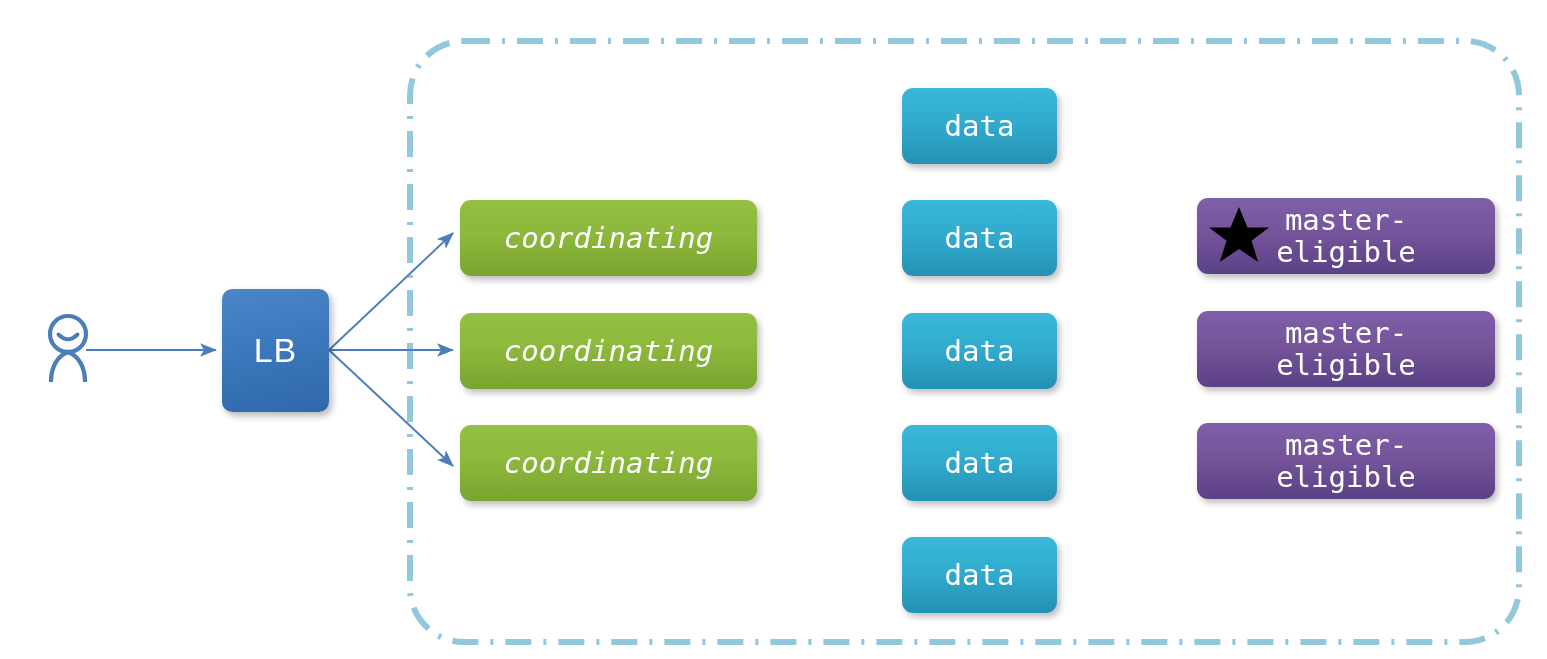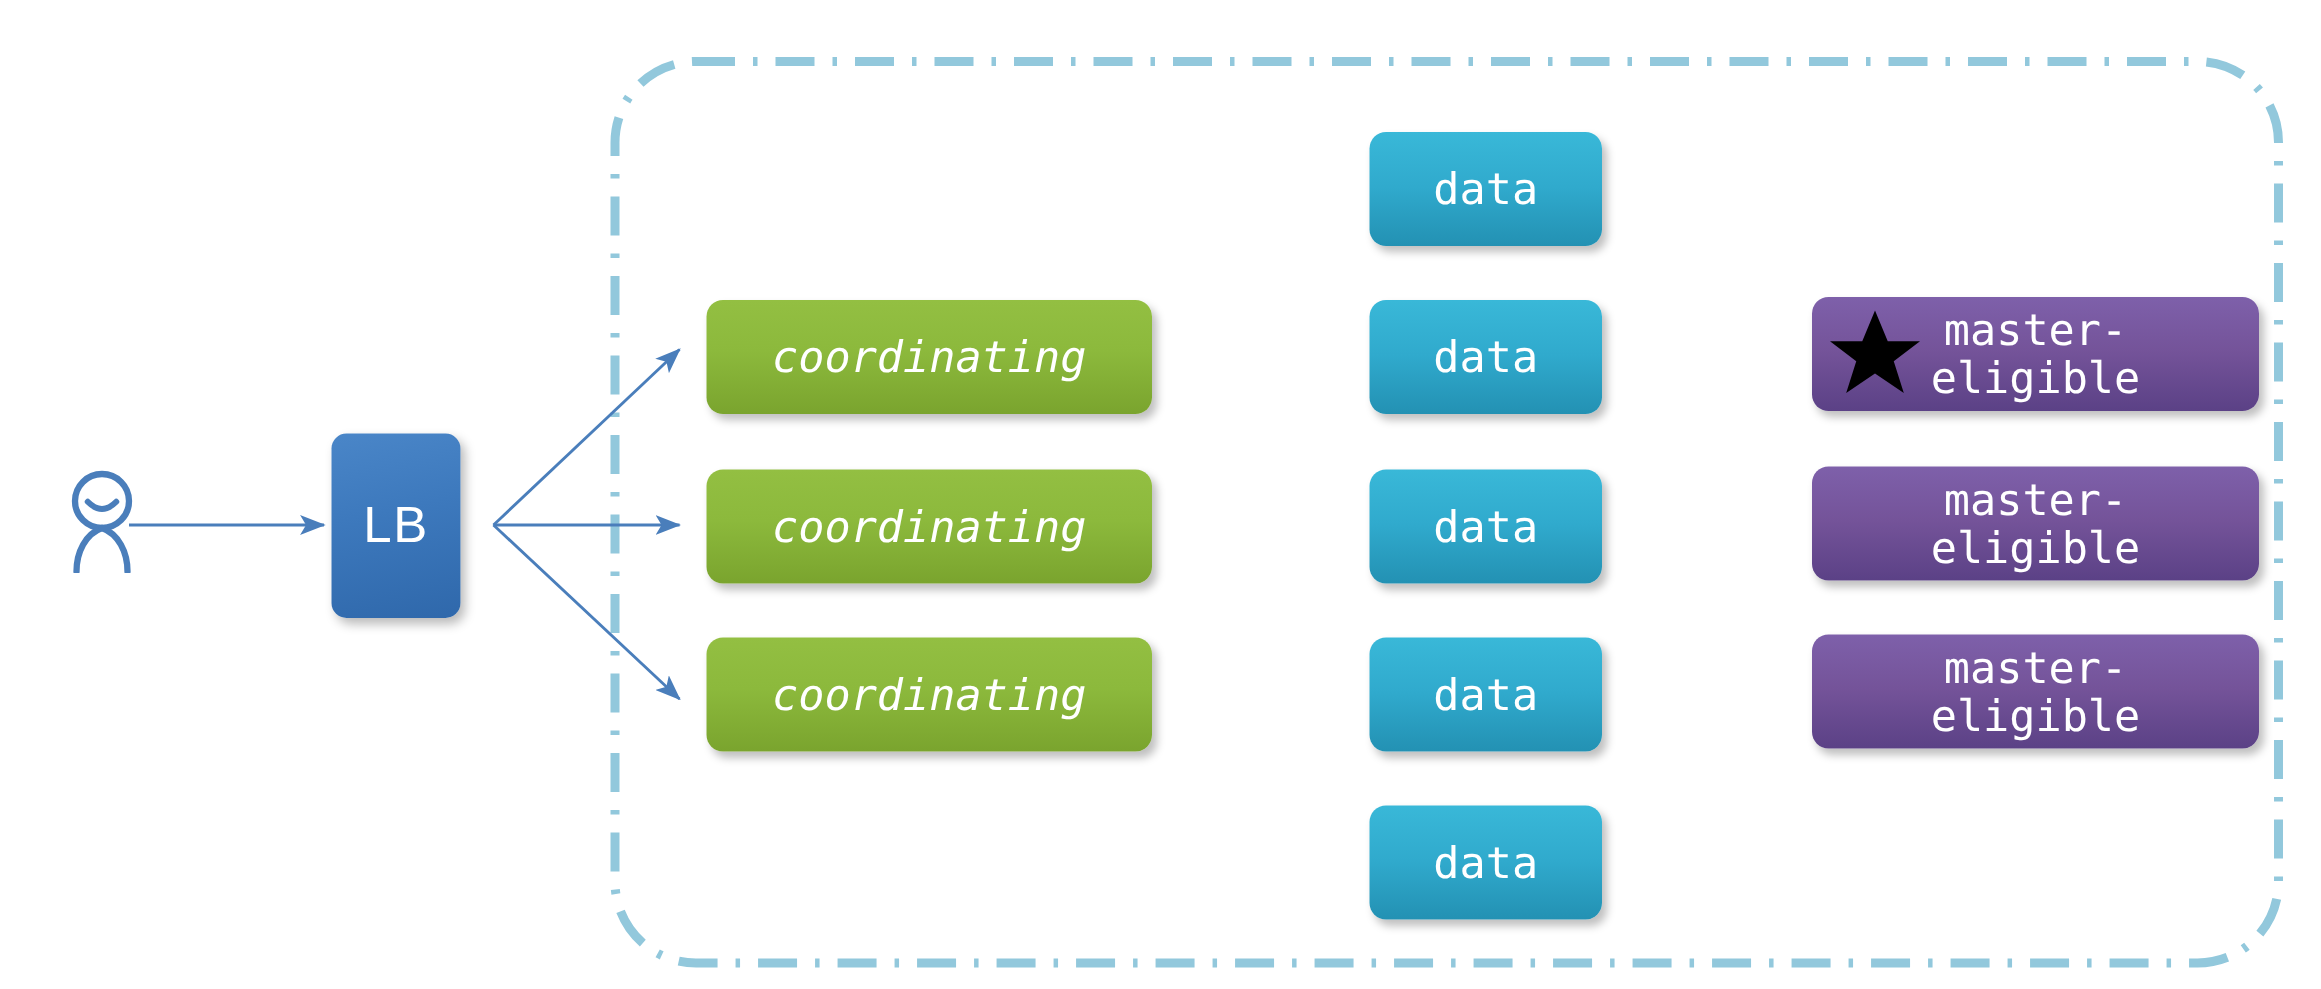--- a/index.html
+++ b/index.html
@@ -52,21 +52,20 @@
     align-items: center;
     justify-content: center;
     color: #ffffff;
     font-family: "DejaVu Sans Mono", "Liberation Mono", monospace;
     font-size: 29px;
     line-height: 1.12;
     letter-spacing: 0px;
     text-align: center;
     box-shadow: 3px 4px 6px rgba(0,0,0,0.25);
     white-space: pre;
-    margin-left: 11px;
   }
 
   .node-lb {
     border-radius: 10px;
     font-family: "Liberation Sans", sans-serif;
     font-size: 34px;
     letter-spacing: 1px;
     background: linear-gradient(168deg, #4a86c8 0%, #3d79bd 42%, #2f68ab 100%);
     box-shadow: 3px 4px 7px rgba(0,0,0,0.28);
   }
@@ -132,21 +131,21 @@
     <line x1="329" y1="350" x2="453" y2="466" stroke="#4a7ebb" stroke-width="1.9" marker-end="url(#arrowhead)"></line>
   </svg>
 
   <svg id="person-icon" viewBox="0 0 56 70">
     <circle cx="28" cy="22" r="18" fill="none" stroke="#4a7ebb" stroke-width="4.2"></circle>
     <path d="M18.5 22.5 Q28 32 37.5 22.5" fill="none" stroke="#4a7ebb" stroke-width="4" stroke-linecap="round"></path>
     <path d="M28 40 C17 44 11 56 11 69" fill="none" stroke="#4a7ebb" stroke-width="4.2" stroke-linecap="round"></path>
     <path d="M28 40 C39 44 45 56 45 69" fill="none" stroke="#4a7ebb" stroke-width="4.2" stroke-linecap="round"></path>
   </svg>
 
-  <div class="node node-lb" style="left:210px; top:289px; width:86px; height:123px;">
+  <div class="node node-lb" style="left:222px; top:289px; width:107px; height:123px;">
     <span class="node-label">LB</span>
   </div>
 
   <div class="node node-coordinating" style="left:460px; top:200px; width:297px; height:76px;">
     <span class="node-label">coordinating</span>
   </div>
   <div class="node node-coordinating" style="left:460px; top:313px; width:297px; height:76px;">
     <span class="node-label">coordinating</span>
   </div>
   <div class="node node-coordinating" style="left:460px; top:425px; width:297px; height:76px;">

